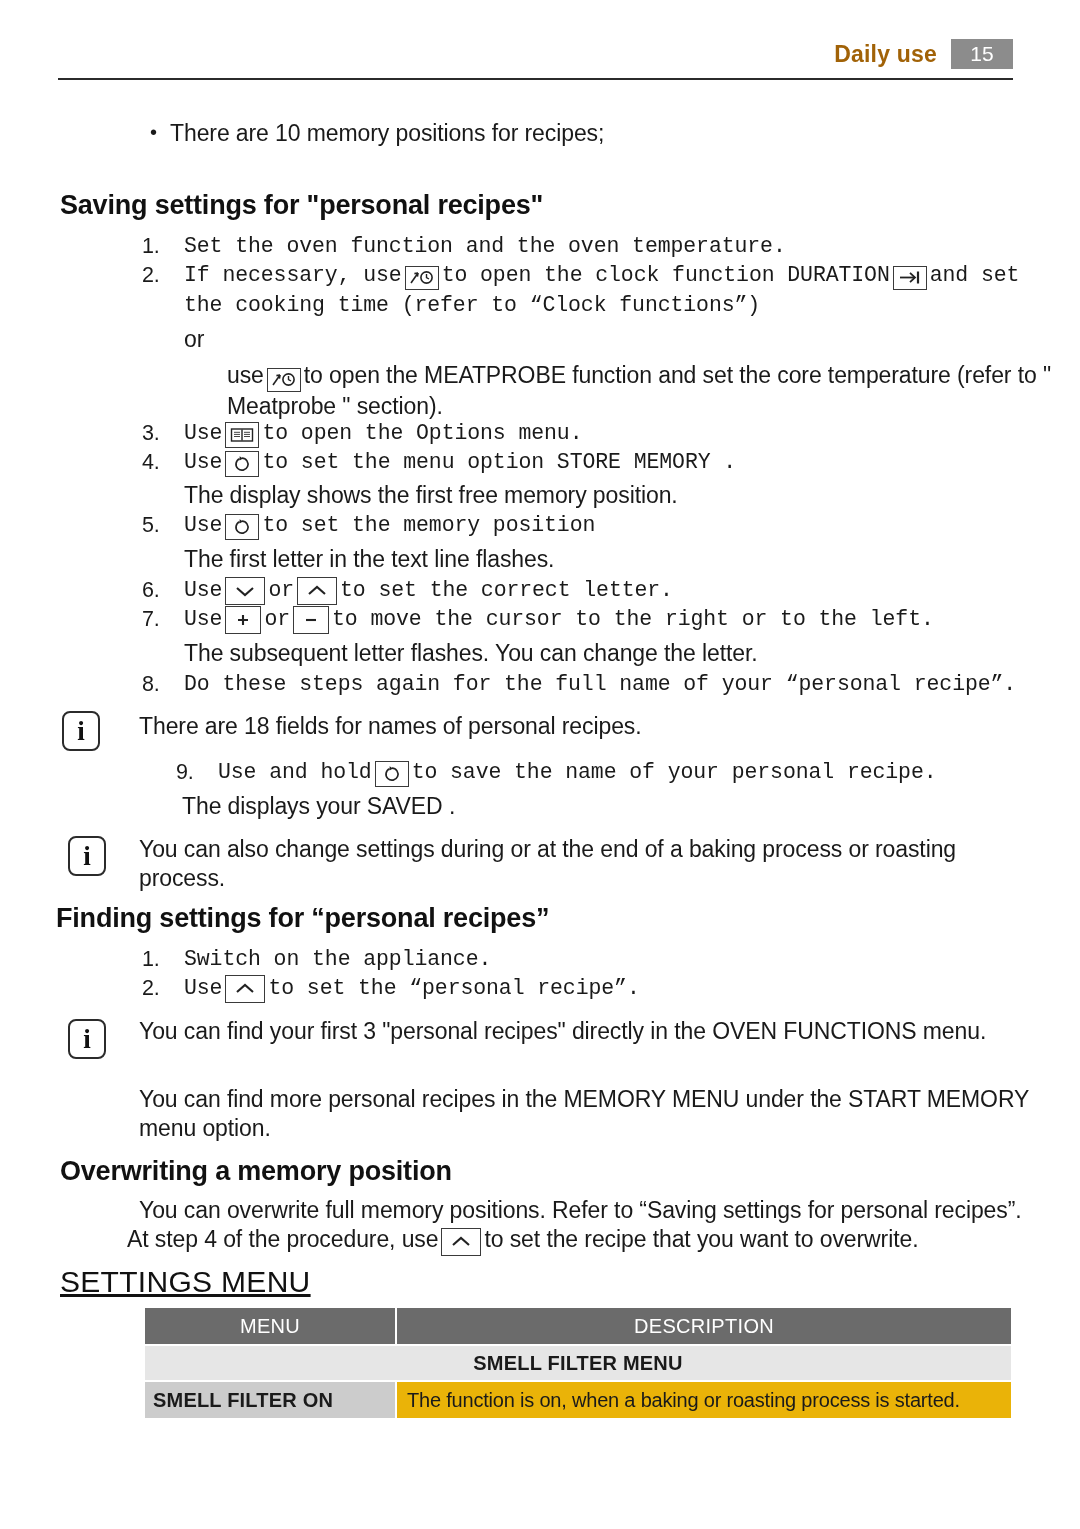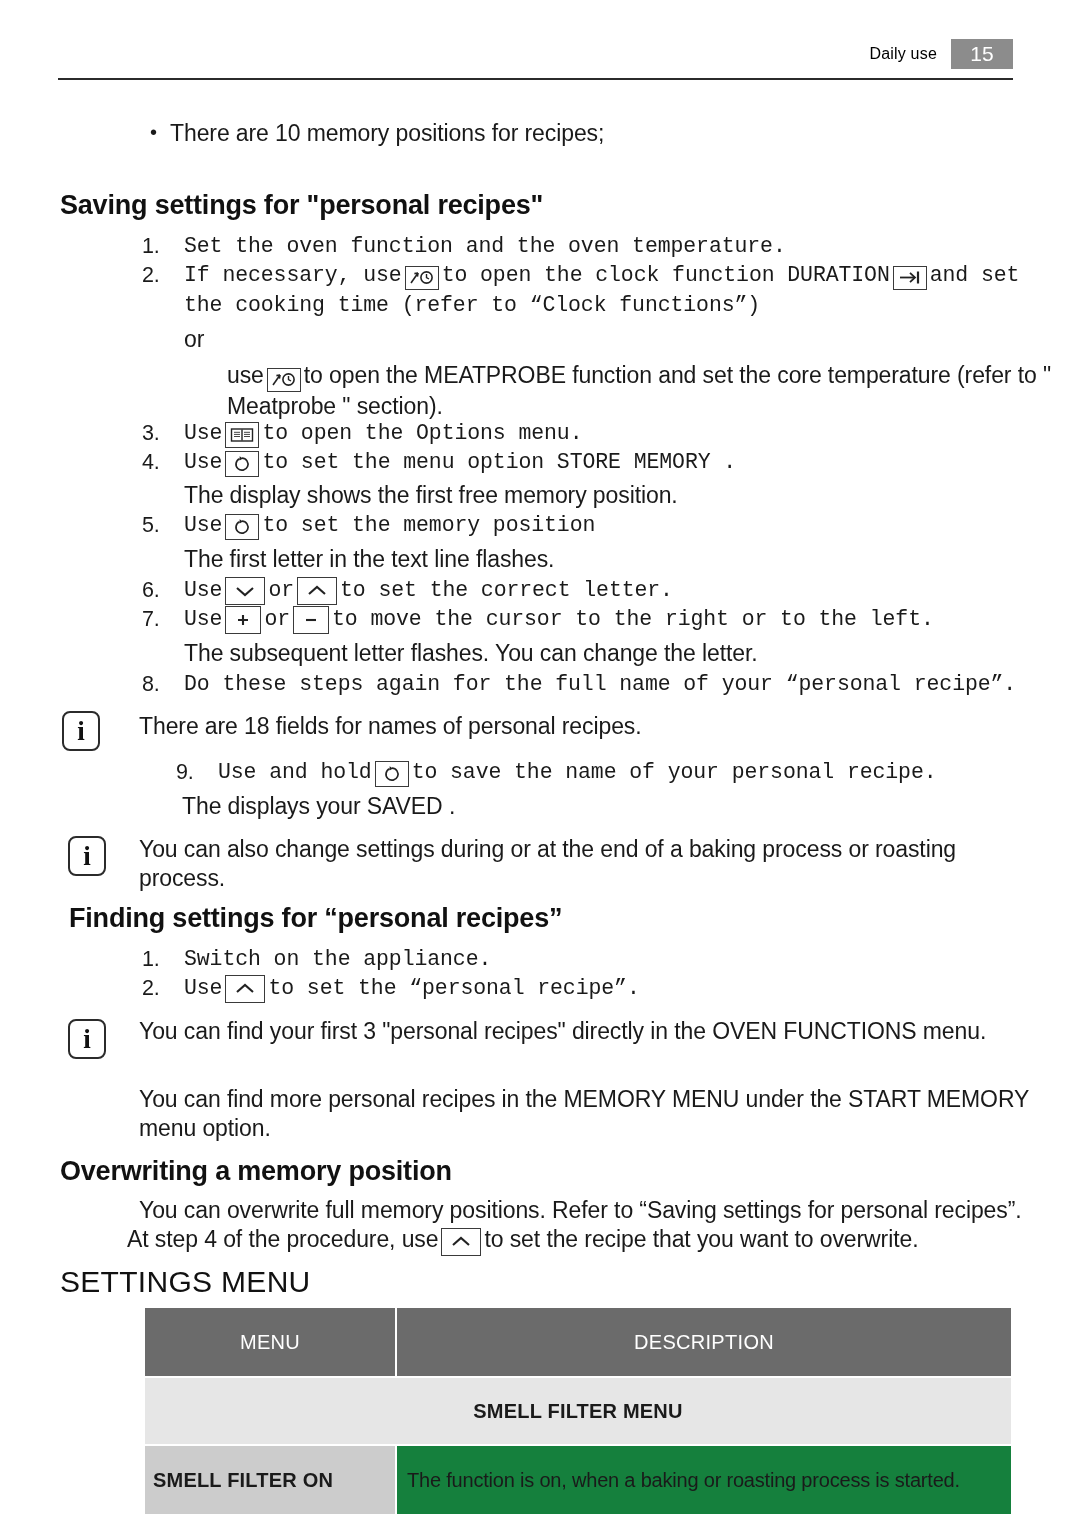--- a/index.html
+++ b/index.html
@@ -31,24 +31,25 @@
     width: 955px;
     height: 40px;
   }
   .header-inner {
     display: flex;
     align-items: center;
     justify-content: flex-end;
     height: 36px;
   }
   .header-title {
-    font-size: 16px;
+    font-size: 23px;
     letter-spacing: .2px;
-    color: #000000;
+    color: #a16207;
     margin-right: 14px;
+    font-weight: bold;
   }
   .page-num-box {
     background: #8c8c8c;
     color: #ffffff;
     font-size: 21px;
     width: 62px;
     height: 30px;
     display: flex;
     align-items: center;
     justify-content: center;
@@ -76,20 +77,21 @@
     font-weight: bold;
     letter-spacing: -0.2px;
     color: #111;
   }
   .h1 {
     position: absolute;
     font-size: 30px;
     font-weight: normal;
     letter-spacing: .3px;
     color: #111;
+    text-decoration: underline;
   }
 
   
   .bullet-row {
     position: relative;
     padding-left: 28px;
   }
   .bullet-row::before {
     content: "•";
     position: absolute;
@@ -159,21 +161,21 @@
   .tbl {
     position: absolute;
     left: 143px;
     top: 1306px;
     width: 870px;
     border-collapse: separate;
     border-spacing: 2px 2px;
     table-layout: fixed;
   }
   .tbl td {
-    padding: 16px;
+    padding: 0;
     margin: 0;
   }
   .th-cell {
     background: #6b6b6b;
     color: #ffffff;
     font-size: 20px;
     text-align: center;
     height: 36px;
     vertical-align: middle;
     letter-spacing: .3px;
@@ -192,21 +194,21 @@
     background: #cccccc;
     color: #1a1a1a;
     font-size: 20px;
     font-weight: bold;
     height: 36px;
     vertical-align: middle;
     padding-left: 8px !important;
     letter-spacing: .2px;
   }
   .row-val {
-    background: #15803d;
+    background: #eab308;
     color: #1a1a1a;
     font-size: 20px;
     height: 36px;
     vertical-align: middle;
     padding-left: 10px !important;
     letter-spacing: -0.2px;
   }
   .col-menu { width: 250px; }
 </style>
 </head>
@@ -344,21 +346,21 @@
             <path d="M9.6 1.2 L9.6 5.6 L13 3.4 Z" fill="#222"></path>
           </svg>
         </span><span>to save the name of your personal recipe.</span></span>
   </div>
 
   <div class="blk" style="left:182px; top:792px; width:838px;">The displays your SAVED .</div>
 
   <div class="infobox" style="left:68px; top:836px;">i</div>
   <div class="blk" style="left:139px; top:835px; width:885px;">You can also change settings during or at the end of a baking process or roasting process.</div>
 
-  <div class="h2" style="left:69px; top:903px;">Finding settings for “personal recipes”</div>
+  <div class="h2" style="left:56px; top:903px;">Finding settings for “personal recipes”</div>
 
   <div class="step" style="left:142px; top:944px; width:880px;">
     <span class="step-num">1.</span>
     <span class="step-body">Switch on the appliance.</span>
   </div>
 
   <div class="step" style="left:142px; top:973px; width:880px;">
     <span class="step-num">2.</span>
     <span class="step-body"><span>Use</span><span class="keyicon k-chev">
           <svg width="30" height="20" viewBox="0 0 30 20">

